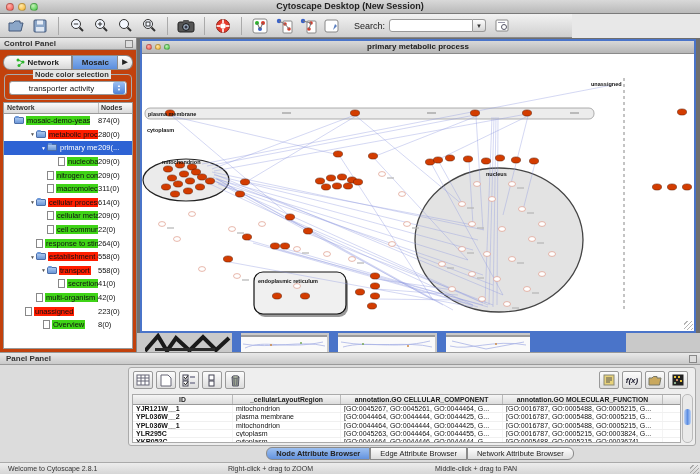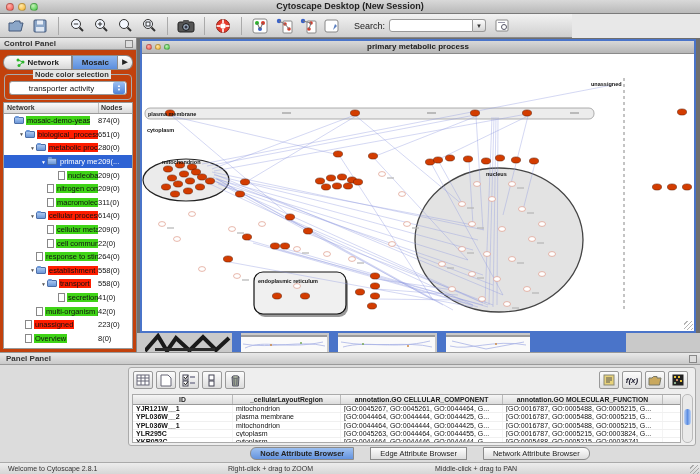--- a/index.html
+++ b/index.html
@@ -93,21 +93,21 @@
     display:flex;align-items:center;justify-content:center;margin-right:3px;}
   .dp-spacer{flex:1;}
   .dtable{position:absolute;left:3px;top:26px;right:14px;bottom:2px;background:#fff;border:1px solid #aaa;overflow:hidden;}
   .dt-head{display:flex;height:10px;background:linear-gradient(#f6f6f6,#dcdcdc);border-bottom:1px solid #999;}
   .dt-head div{font-size:6.8px;font-weight:bold;color:#222;text-align:center;border-right:1px solid #bbb;overflow:hidden;white-space:nowrap;padding-top:1px;}
   .dt-row{display:flex;height:8.3px;border-bottom:1px solid #f0f0f0;}
   .dt-row div{font-size:7px;color:#111;white-space:nowrap;overflow:hidden;padding:0 3px;border-right:1px solid #f4f4f4;}
   .dt-row div:first-child{font-weight:bold;}
   .vscroll{position:absolute;right:2px;top:26px;width:11px;bottom:2px;background:#e9e9e9;border:1px solid #bbb;border-radius:5px;}
   .vthumb{position:absolute;left:1px;top:14px;width:7px;height:16px;border-radius:4px;background:linear-gradient(90deg,#bcd2f5,#5d8ee2,#bcd2f5);}
-  .dp-tabs{position:absolute;left:0;right:0;bottom:1px;height:14px;display:flex;justify-content:center;padding-left:140px;gap:16px;}
+  .dp-tabs{position:absolute;left:0;right:0;bottom:1px;height:14px;display:flex;justify-content:center;padding-left:140px;}
   .dp-tab{height:13px;border:1px solid #8a8a8a;background:linear-gradient(#fdfdfd,#ddd);
     font-size:7.5px;color:#222;display:flex;align-items:center;padding:0 9px;}
   .dp-tab.first{border-radius:6px 0 0 6px;}
   .dp-tab.last{border-radius:0 6px 6px 0;}
   .dp-tab.sel{background:linear-gradient(#9dc0f0,#6493df);font-weight:bold;}
 
   
   .statusbar{position:absolute;left:0;top:462px;width:700px;height:12px;background:linear-gradient(#ededed,#d6d6d6);border-top:1px solid #aaa;font-size:7px;color:#333;}
   .statusbar span{position:absolute;top:2px;}
   .st1{left:8px;} .st2{left:228px;} .st3{left:435px;}
@@ -282,26 +282,20 @@
         <div class="th-net">Network</div>
         <div class="th-nodes">Nodes</div>
       </div>
       <div id="tree-rows">
           <div class="tree-row" style="padding-left: 3px;">
             <span class="tri"></span>
             <span class="ico-folder"></span>
             <span class="chip green">mosaic-demo-yeast</span>
             <span class="nodes-val">874(0)</span>
           </div>
-          <div class="tree-row" style="padding-left: 14px;">
-            <span class="tri">▼</span>
-            <span class="ico-folder"></span>
-            <span class="chip red">biological_process</span>
-            <span class="nodes-val">651(0)</span>
-          </div>
           <div class="tree-row" style="padding-left: 25px;">
             <span class="tri">▼</span>
             <span class="ico-folder"></span>
             <span class="chip red">metabolic process</span>
             <span class="nodes-val">280(0)</span>
           </div>
           <div class="tree-row selected" style="padding-left: 36px;">
             <span class="tri">▼</span>
             <span class="ico-folder"></span>
             <span class="chip none">primary metabolic</span>
@@ -372,21 +366,21 @@
             <span class="ico-file"></span>
             <span class="chip green">multi-organism pro</span>
             <span class="nodes-val">42(0)</span>
           </div>
           <div class="tree-row" style="padding-left: 14px;">
             <span class="tri"></span>
             <span class="ico-file"></span>
             <span class="chip red">unassigned</span>
             <span class="nodes-val">223(0)</span>
           </div>
-          <div class="tree-row" style="padding-left: 14px;">
+          <div class="tree-row" style="padding-left: 32px;">
             <span class="tri"></span>
             <span class="ico-file"></span>
             <span class="chip green">Overview</span>
             <span class="nodes-val">8(0)</span>
           </div>
         </div>
     </div>
   </div>
 
   <div class="desktop">

